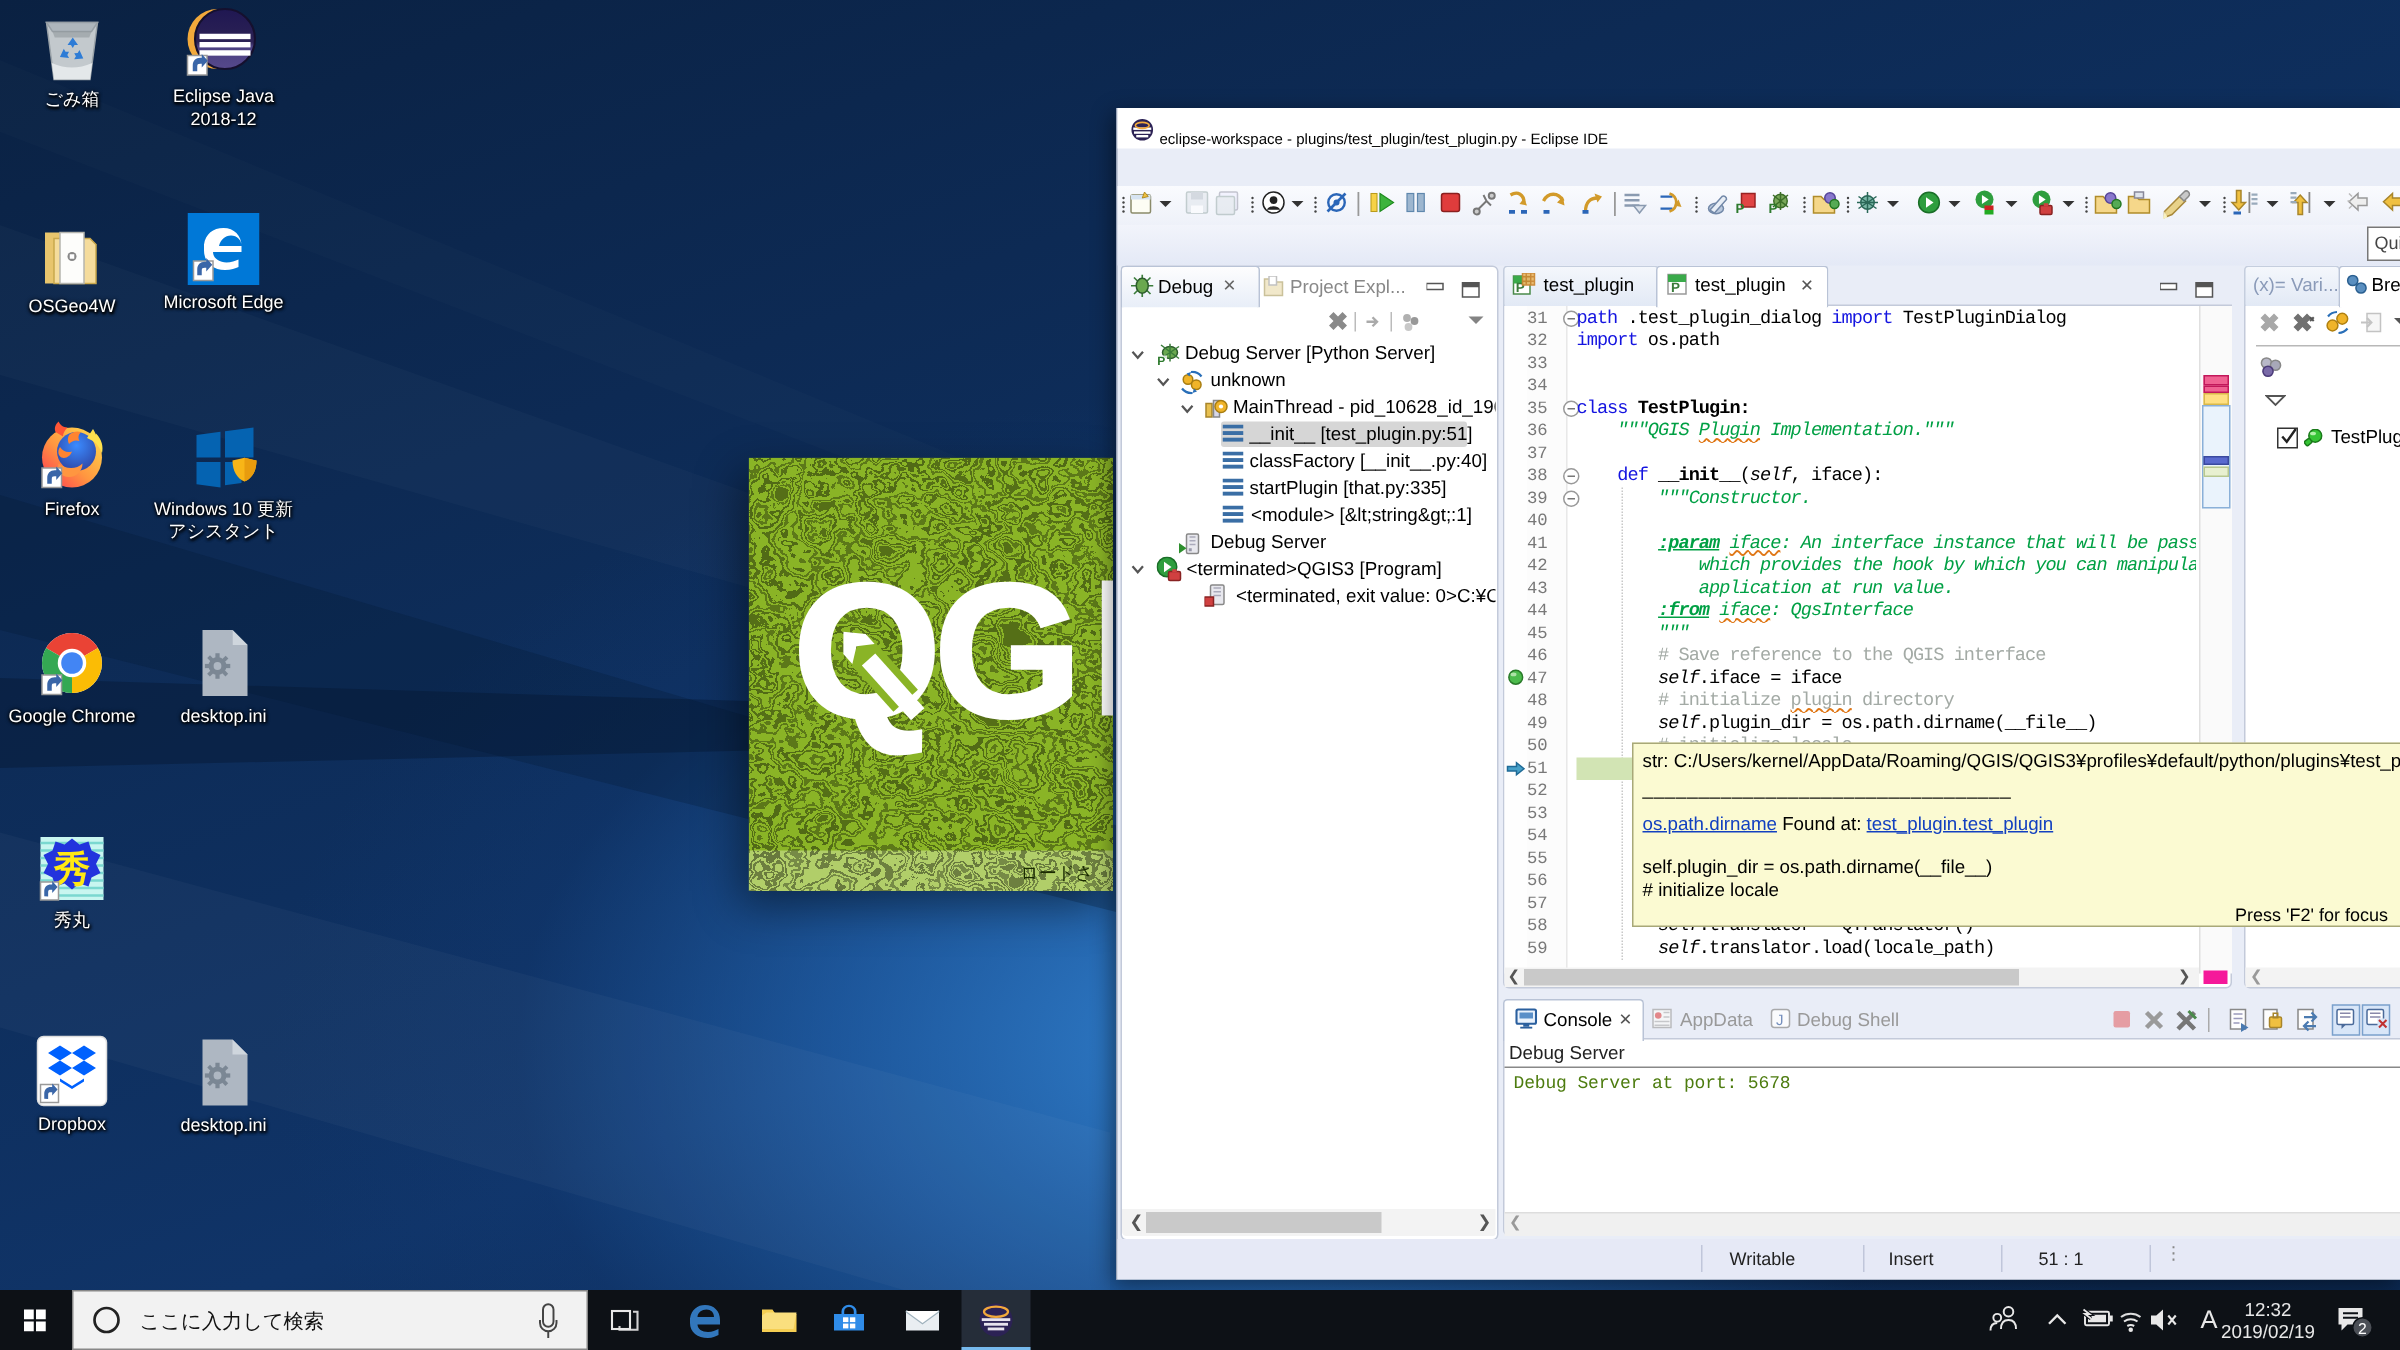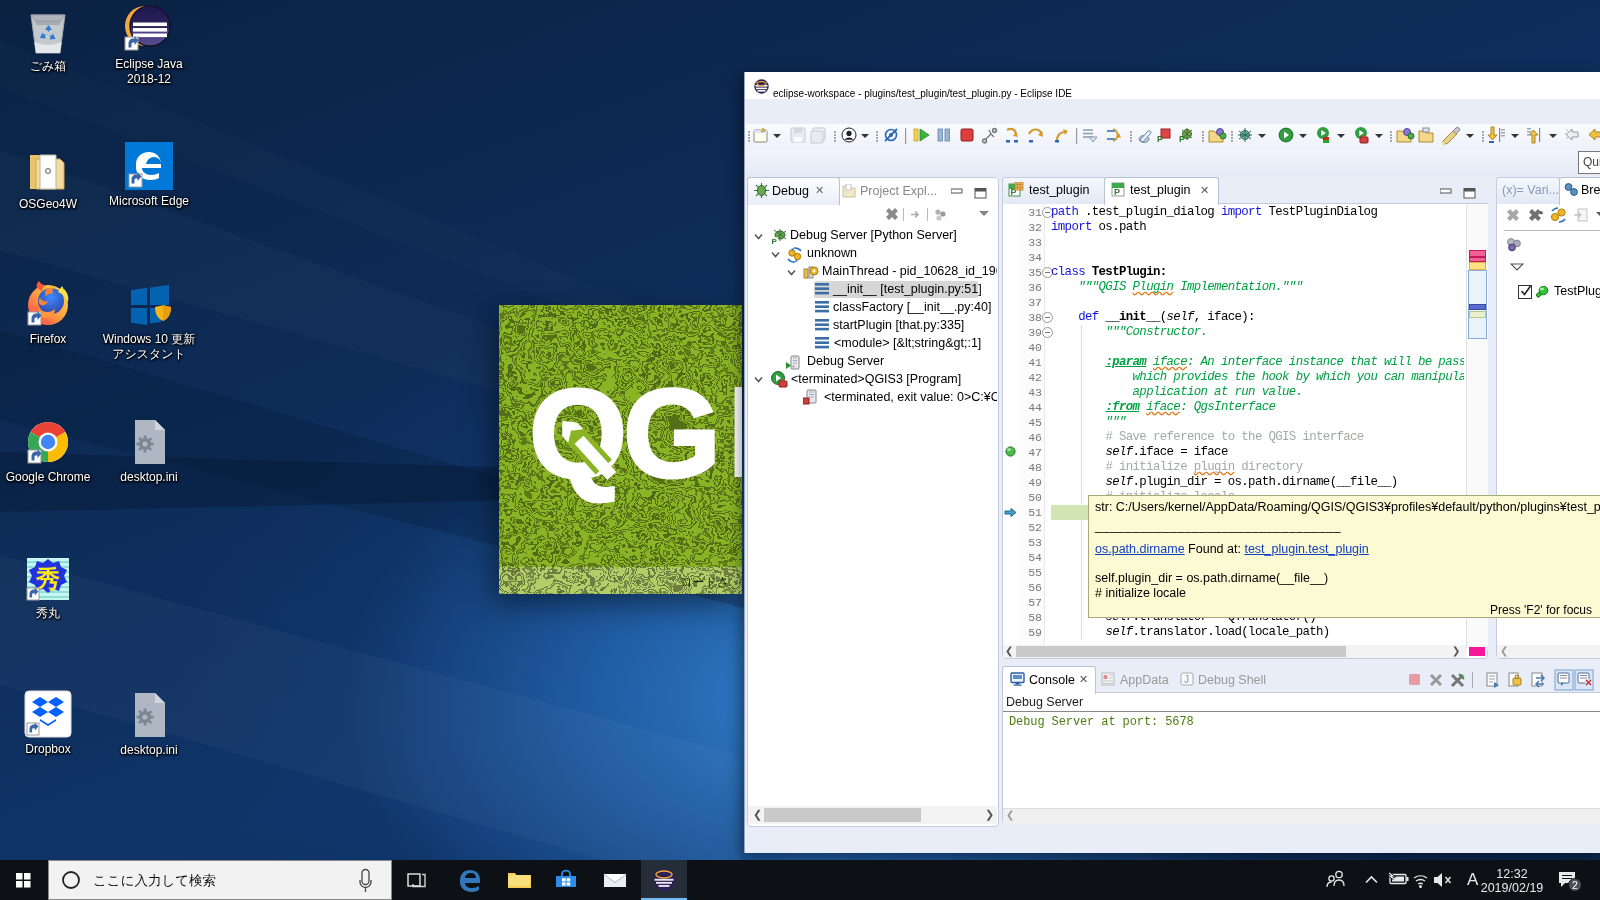--- a/index.html
+++ b/index.html
@@ -659,21 +659,21 @@
     <span class="abs" style="left:128px;top:6px;font-size:12.5px;color:#000">test_plugin</span>
       <span class="abs" style="left:198px;top:7px;font-size:11px;color:#555">✕</span>
     <svg class="abs" style="left:438px;top:11px" width="36" height="11" viewBox="0 0 36 11">
         <rect x="0" y="1" width="11" height="4" fill="#fff" stroke="#555"></rect>
         <rect x="24" y="0" width="11" height="10" fill="#fff" stroke="#555"></rect>
         <rect x="24" y="0" width="11" height="3.5" fill="#555"></rect>
       </svg>
 
     <div class="abs" style="left:1px;top:27px;width:15px;height:445px;background:#fefefe"></div>
     <div class="abs" style="left:16px;top:27px;width:26px;height:445px;background:#fcfcfc;border-right:1px solid #e8e8e8"></div>
-    <div id="lnums" class="abs" style="left:16px;top:28px;width:24px;text-align:right;font-family:'Liberation Mono',monospace;font-size:11.5px;line-height:15px;color:#787878">31<br>32<br>33<br>34<br>35<br>36<br>37<br>38<br>39<br>40<br>41<br>42<br>43<br>44<br>45<br>46<br>47<br>48<br>49<br>50<br>51<br>52<br>53<br>54<br>55<br>56<br>57<br>58<br>59</div>
+    <div id="lnums" class="abs" style="left:16px;top:28px;width:24px;text-align:left;font-family:'Liberation Mono',monospace;font-size:11.5px;line-height:15px;color:#787878">31<br>32<br>33<br>34<br>35<br>36<br>37<br>38<br>39<br>40<br>41<br>42<br>43<br>44<br>45<br>46<br>47<br>48<br>49<br>50<br>51<br>52<br>53<br>54<br>55<br>56<br>57<br>58<br>59</div>
     <div id="folds">
       <div class="fold" style="top:30px"></div>
       <div class="fold" style="top:90px"></div>
       <div class="fold" style="top:135px"></div>
       <div class="fold" style="top:150px"></div>
     </div>
 
     <div class="abs" style="left:79px;top:148px;width:1px;height:315px;border-left:1px dotted #c8c8c8"></div>
 
     <div class="abs" style="left:49px;top:328px;width:46px;height:15px;background:#d2e4b4"></div>
@@ -845,20 +845,30 @@
           <path d="M8 7 l5 5 M8 12 l5 -5" stroke="#c03030" stroke-width="1.4"></path>
         </g>
     </svg>
     <span class="abs" style="left:4px;top:29px;font-size:12.5px;color:#222">Debug Server</span>
     <div class="abs" style="left:1px;top:45px;width:597px;height:1px;background:#888"></div>
     <span class="abs" style="left:7px;top:49px;font-family:'Liberation Mono',monospace;font-size:12px;letter-spacing:-0.1px;color:#4d7c0f">Debug Server at port: 5678</span>
     <div class="abs" style="left:1px;top:142px;width:597px;height:15px;background:#f0f0f0;border-top:1px solid #ddd"></div>
     <span class="abs" style="left:4px;top:143px;font-size:10px;color:#999">❮</span>
   </div>
 
+  <div id="statusbar" class="abs">
+    <div class="abs" style="left:389px;top:4px;width:1px;height:18px;background:#c0c6da"></div>
+    <span class="abs" style="left:408px;top:6px">Writable</span>
+    <div class="abs" style="left:497px;top:4px;width:1px;height:18px;background:#c0c6da"></div>
+    <span class="abs" style="left:514px;top:6px">Insert</span>
+    <div class="abs" style="left:589px;top:4px;width:1px;height:18px;background:#c0c6da"></div>
+    <span class="abs" style="left:614px;top:6px">51 : 1</span>
+    <div class="abs" style="left:688px;top:4px;width:1px;height:18px;background:#c0c6da"></div>
+    <span class="abs" style="left:698px;top:2px;color:#888;letter-spacing:-1px">⋮</span>
+  </div>
 
   <div class="abs" style="left:343px;top:423px;width:513px;height:123px;background:#fbfad2;border:1px solid #a8a878;box-sizing:border-box;font-size:12.5px;color:#000;overflow:hidden">
     <span class="abs" style="left:6px;top:4px;white-space:nowrap">str: C:/Users/kernel/AppData/Roaming/QGIS/QGIS3¥profiles¥default/python/plugins¥test_plugin</span>
     <span class="abs" style="left:6px;top:23px;letter-spacing:.5px;color:#000">_________________________________</span>
     <span class="abs" style="left:6px;top:46px;color:#1240c0"><u>os.path.dirname</u><span style="color:#000"> Found at: </span><u>test_plugin.test_plugin</u></span>
     <span class="abs" style="left:6px;top:75px">self.plugin_dir = os.path.dirname(__file__)</span>
     <span class="abs" style="left:6px;top:90px"># initialize locale</span>
     <span class="abs" style="right:8px;top:107px;color:#000000;font-size:12px">Press 'F2' for focus</span>
   </div>
 </div>

